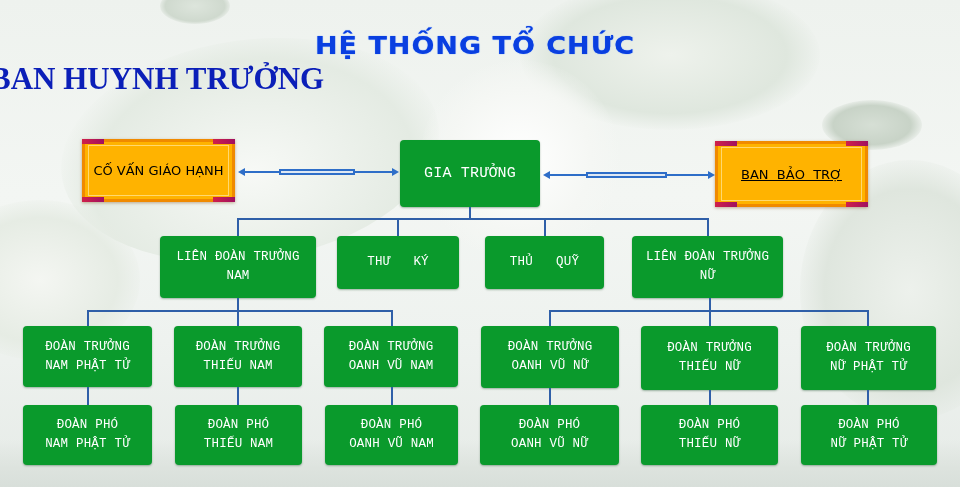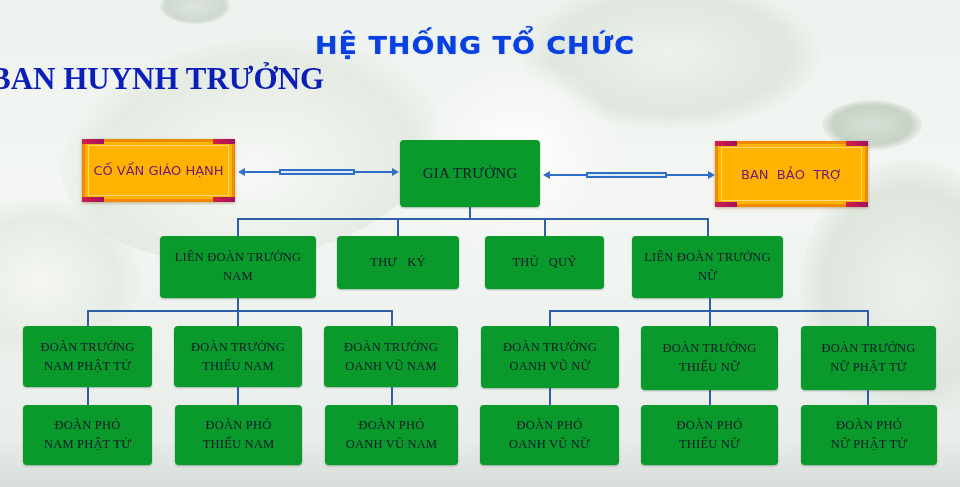--- a/index.html
+++ b/index.html
@@ -28,32 +28,32 @@
   .title2 {
     position:absolute; left:0; width:960px; top:61px; text-align:left;
     font-family:"Liberation Serif", serif; font-weight:bold; font-size:31px;
     color:#0b1fb8;
   }
   .title2 span { display:inline-block; margin-left:-10px; }
 
   .box {
     position:absolute; box-sizing:border-box;
     background:#0a9a2c; border-radius:4px;
-    color:#0f172a; font-family:Liberation Serif, serif; font-size:12.5px;
+    color:#ffffff; font-family:Liberation Mono, monospace; font-size:12.5px;
     display:flex; align-items:center; justify-content:center; text-align:center;
     line-height:19px; white-space:pre-line;
     box-shadow: 0 1px 2px rgba(0,60,20,0.35);
     letter-spacing:0.2px;
   }
   .box.big { font-size:15px; }
   .obox {
     position:absolute; box-sizing:border-box;
     background:#ffb300; border:3px solid #f08a00;
     outline:1px solid #ffd870; outline-offset:-7px;
-    color:#701a75; font-family:"DejaVu Sans", sans-serif; font-size:13px;
+    color:#000000; font-family:"DejaVu Sans", sans-serif; font-size:13px;
     display:flex; align-items:center; justify-content:center; text-align:center;
     box-shadow: 0 1px 3px rgba(120,60,0,0.4);
   }
   .corner { position:absolute; width:22px; height:5px; background:linear-gradient(90deg,#d0204a,#a01060); }
   .corner.tl { left:-3px; top:-3px; } .corner.tr { right:-3px; top:-3px; }
   .corner.bl { left:-3px; bottom:-3px; } .corner.br { right:-3px; bottom:-3px; }
 
   .line { position:absolute; background:#2f5fa8; }
   .hline { height:2px; }
   .vline { width:2px; }
@@ -92,21 +92,21 @@
 <div class="obox" style="left:82px; top:139px; width:153px; height:63px;">
   <span class="corner tl"></span>
   <span class="corner tr"></span>
   <span class="corner bl"></span>
   <span class="corner br"></span>
   <span>CỐ VẤN GIÁO HẠNH</span>
 </div>
 <div class="box big" style="left:400px; top:140px; width:140px; height:67px;">
   <span>GIA TRƯỞNG</span>
 </div>
-<div class="obox" style="left:715px; top:141px; width:153px; height:66px; white-space:pre;">
+<div class="obox" style="left:715px; top:141px; width:153px; height:66px; white-space:pre;text-decoration:underline;">
   <span class="corner tl"></span>
   <span class="corner tr"></span>
   <span class="corner bl"></span>
   <span class="corner br"></span>
   <span>BAN  BẢO  TRỢ</span>
 </div>
 
 <div class="line vline" style="left:469px; top:207px; height:12px;"></div>
 <div class="line hline" style="left:237px; top:218px; width:472px;"></div>
 <div class="line vline" style="left:237px; top:218px; height:18px;"></div>

